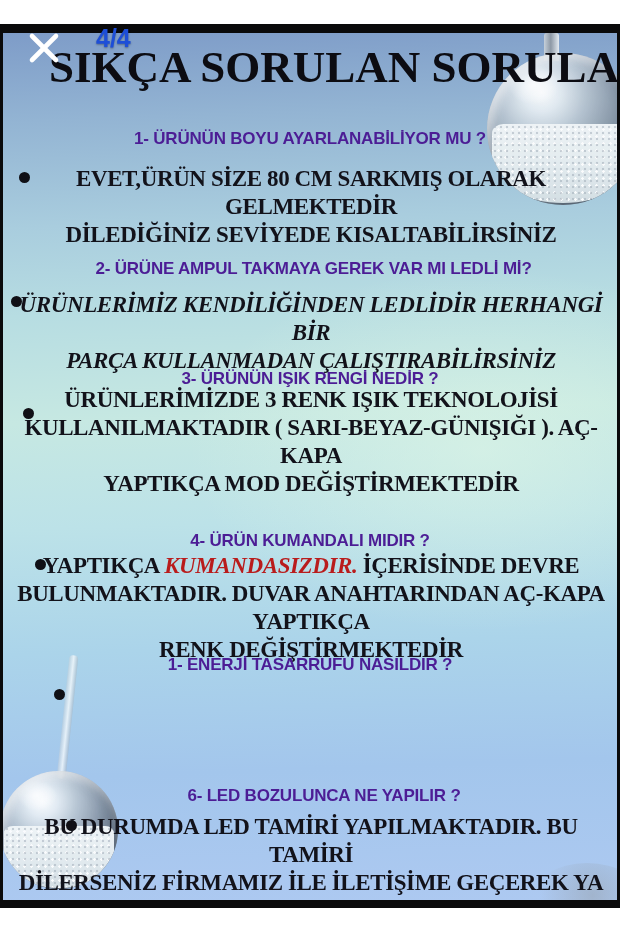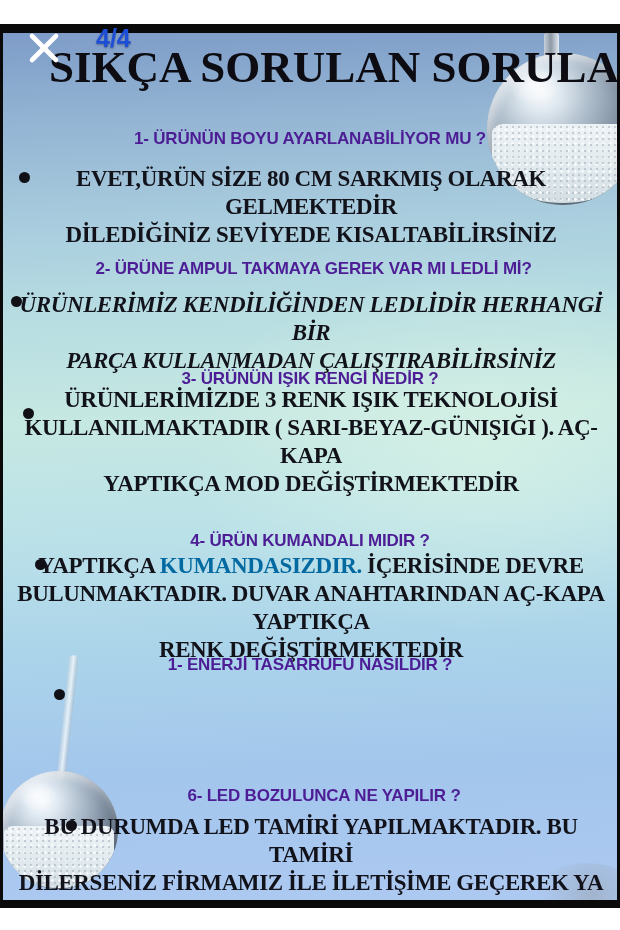--- a/index.html
+++ b/index.html
@@ -72,21 +72,21 @@
     font-family:"Liberation Sans", sans-serif; font-weight:bold;
     font-size:17px; line-height:29px; color:#4c1d95; letter-spacing:-0.2px;
     white-space:pre-line;
   }
   .answer {
     position:absolute; left:10px; right:8px; text-align:center;
     font-family:"Liberation Serif", serif; font-weight:bold;
     font-size:23px; line-height:28px; color:#12121a; letter-spacing:-0.4px;
     white-space:pre-line;
   }
-  .red-part { color:#0369a1; }
+  .red-part { color:#b91c1c;font-style:italic; }
   .q1{top:91px;} .a1{top:132px;}
   .q2{top:221px;margin-left:7px;} .a2{top:258px;font-style:italic;}
   .q3{top:331px;} .a3{top:353px;}
   .q4{top:465px;margin-top:28px;} .a4{top:519px;}
   .q5{top:617px;} .a5{top:650px;}
   .q6{top:748px;margin-left:28px;} .a6{top:780px;}
 
   .bullet {
     position:absolute; width:11px; height:11px; border-radius:50%;
     background:#101016;

